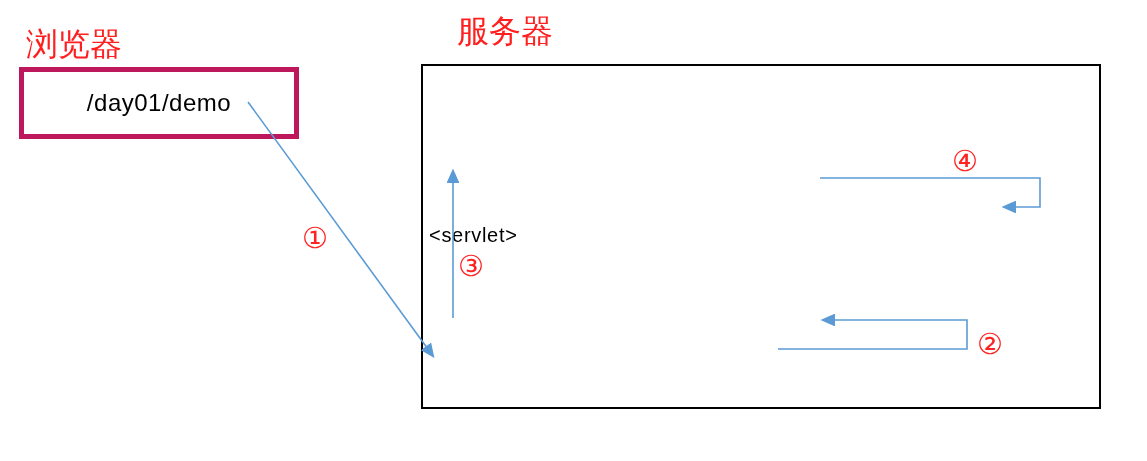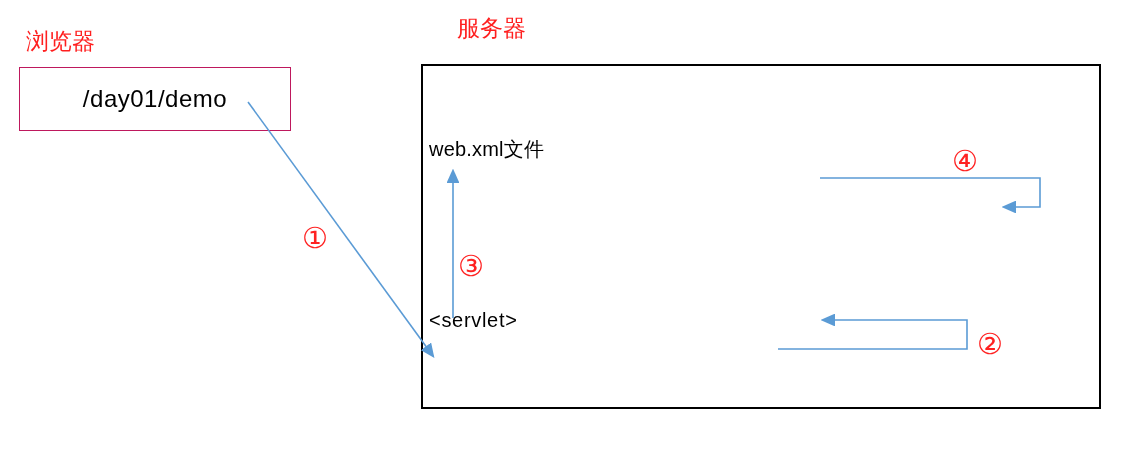--- a/index.html
+++ b/index.html
@@ -8,33 +8,33 @@
     width: 1147px;
     height: 461px;
     background: #ffffff;
     font-family: "Liberation Sans", "DejaVu Sans", sans-serif;
     color: #000000;
     overflow: hidden;
   }
   .section-label {
     position: absolute;
     color: #ff1f1f;
-    font-size: 23px;
+    font-size: 32px;
     line-height: 1.1;
-    font-family: Liberation Sans, sans-serif;
+    font-family: Liberation Mono, monospace;
     white-space: nowrap;
   }
   .label-browser { left: 26px; top: 29px; }
   .label-server { left: 457px; top: 16px; }
 
   .browser-box {
     position: absolute;
     left: 19px; top: 67px;
     width: 270px; height: 62px;
-    border: 1px solid #be185d;
+    border: 5px solid #be185d;
     display: flex; align-items: center; justify-content: center;
   }
   .request-url {
     font-size: 24px;
     letter-spacing: 0.5px;
     white-space: nowrap;
   }
 
   .server-box {
     position: absolute;
@@ -87,21 +87,20 @@
   <span class="section-label label-browser">浏览器</span>
 
   <div class="browser-box">
     <span class="request-url">/day01/demo</span>
   </div>
 
   <span class="section-label label-server">服务器</span>
 
   <div class="server-box">
     <div class="server-content">
-      <div class="file-title">web.xml文件</div>
       <div class="blank-line"></div>
       <div class="code-line">&lt;servlet&gt;</div>
       
       
       
       
       
       
       
     </div>

